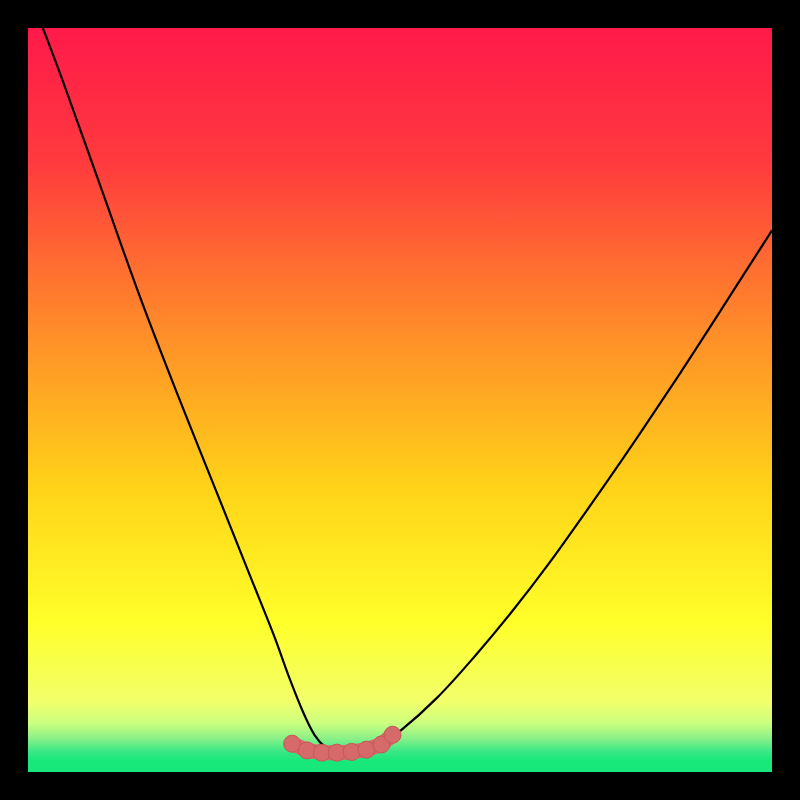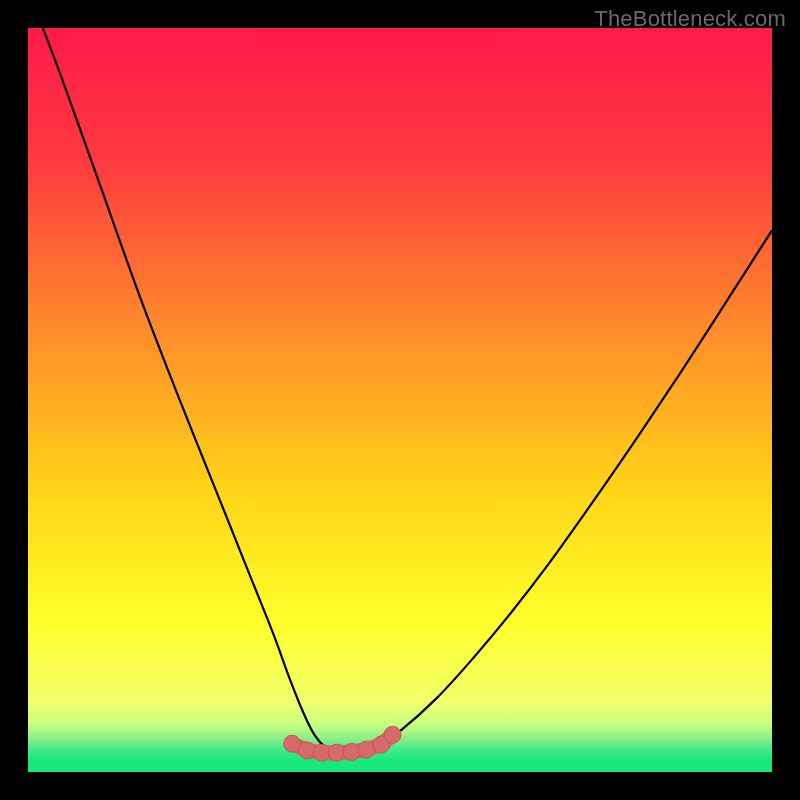--- a/index.html
+++ b/index.html
@@ -68,14 +68,13 @@
           <circle cx="279.00" cy="722.42" r="8.5" fill="#d66a6a" stroke="#c65656" stroke-width="1"></circle>
           <circle cx="293.88" cy="724.66" r="8.5" fill="#d66a6a" stroke="#c65656" stroke-width="1"></circle>
           <circle cx="308.76" cy="724.66" r="8.5" fill="#d66a6a" stroke="#c65656" stroke-width="1"></circle>
           <circle cx="323.64" cy="723.91" r="8.5" fill="#d66a6a" stroke="#c65656" stroke-width="1"></circle>
           <circle cx="338.52" cy="721.68" r="8.5" fill="#d66a6a" stroke="#c65656" stroke-width="1"></circle>
           <circle cx="353.40" cy="716.47" r="8.5" fill="#d66a6a" stroke="#c65656" stroke-width="1"></circle>
           <circle cx="364.56" cy="706.80" r="8.5" fill="#d66a6a" stroke="#c65656" stroke-width="1"></circle>
         </g>
     </svg>
   </div>
-  <div class="watermark">TheBottleneck.com</div>
 </div>
 
 </body></html>

